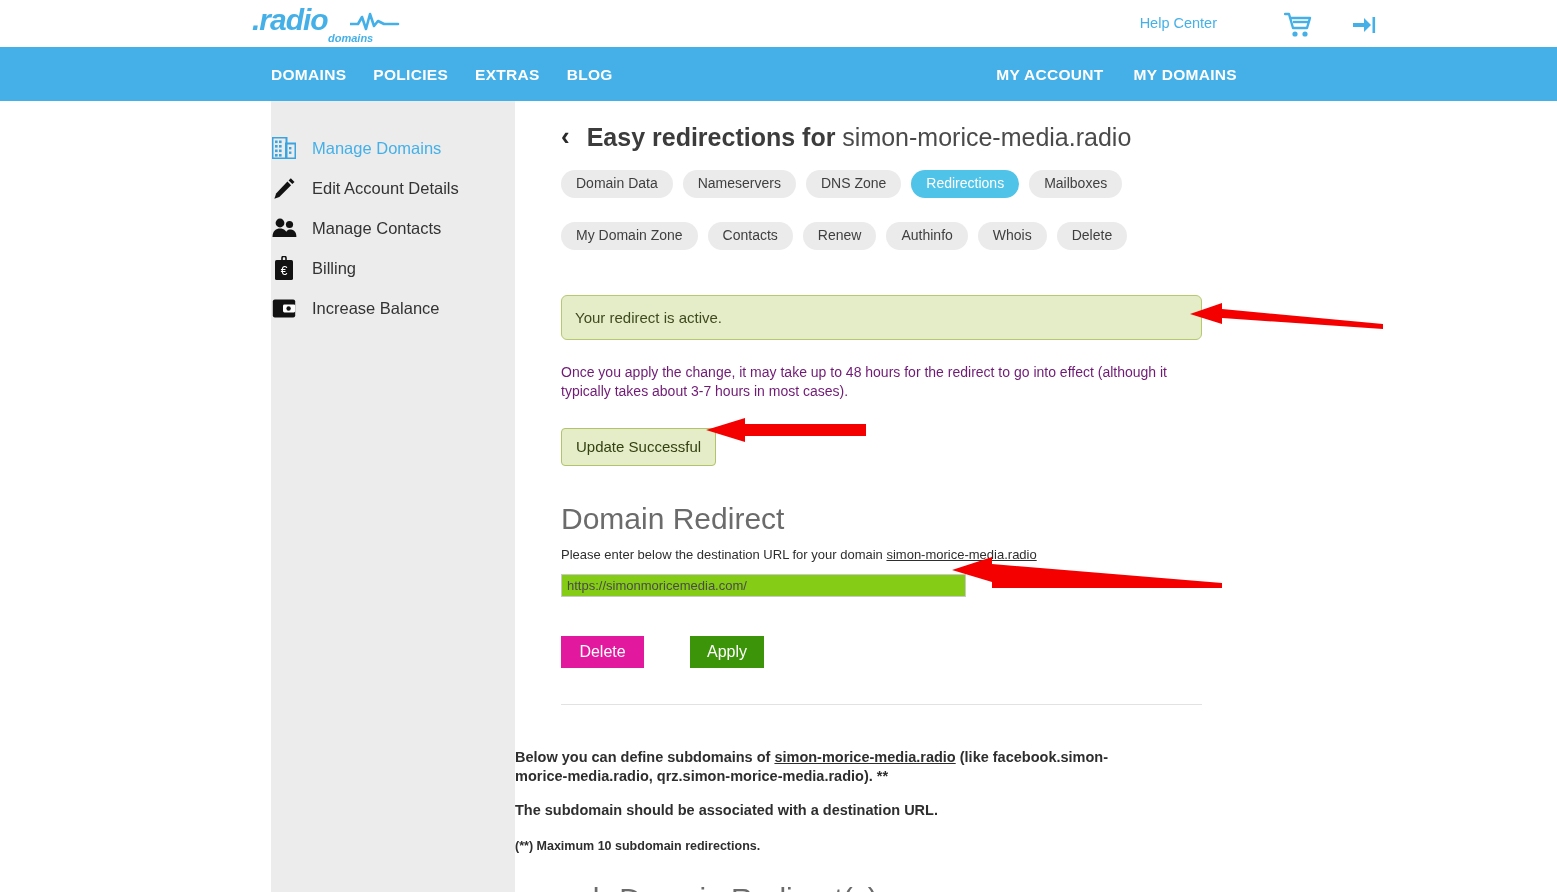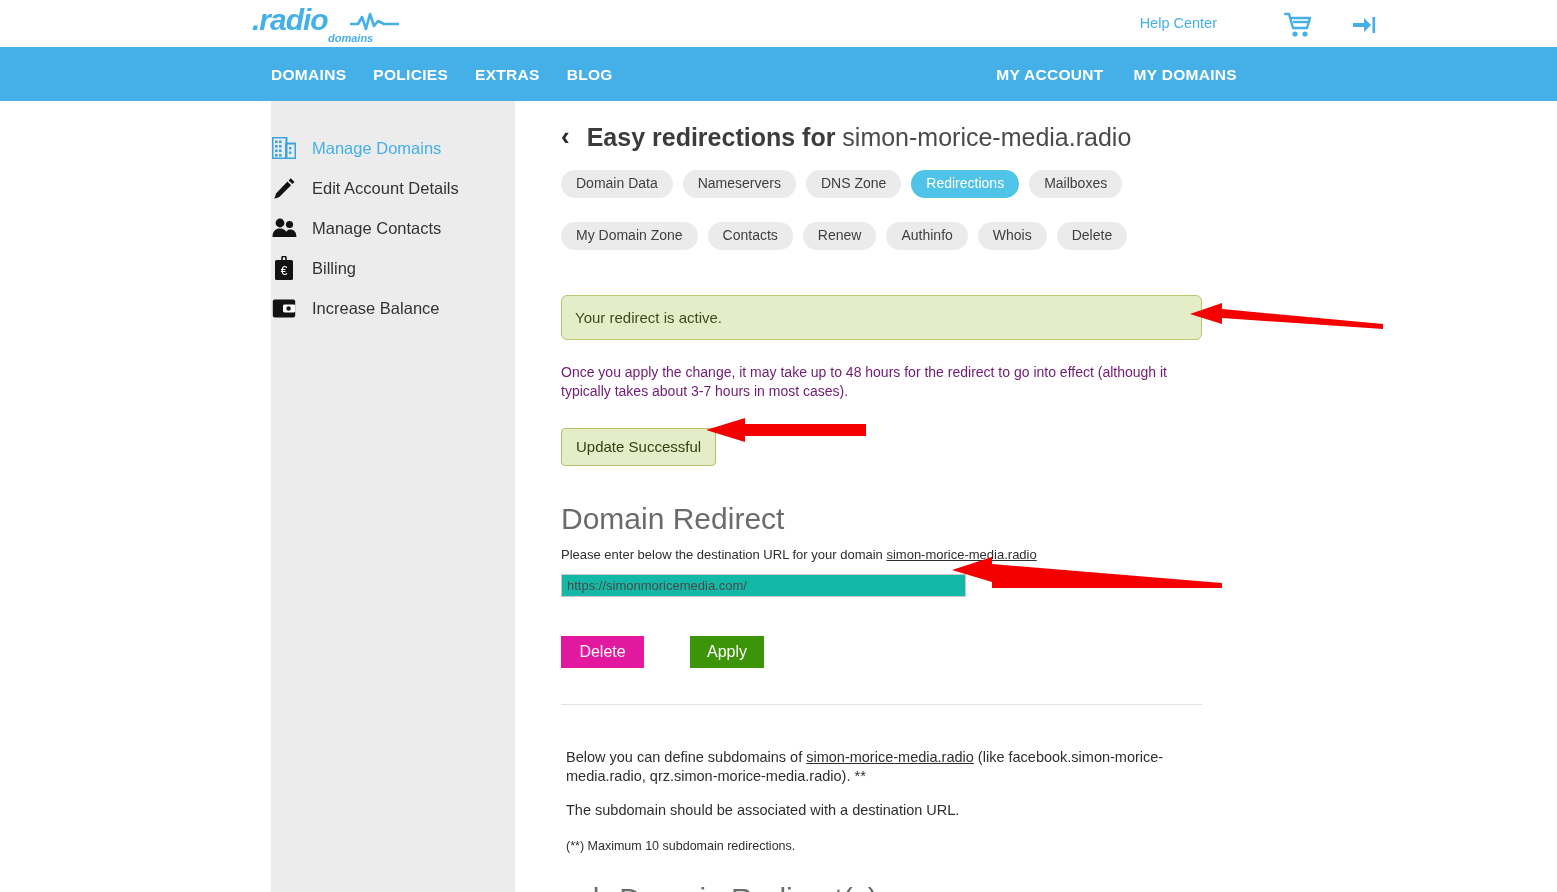--- a/index.html
+++ b/index.html
@@ -246,21 +246,21 @@
     color: #2e2e2e;
     text-decoration: underline;
   }
 
   .url-input {
     margin-left: 46px;
     margin-top: 12px;
     width: 405px;
     height: 23px;
     border: 1px solid #c9c9c9;
-    background: #14b8a6;
+    background: #84cc16;
     font-size: 13px;
     color: #4a4a4a;
     padding: 0 5px;
     font-family: "Liberation Sans", sans-serif;
     outline: none;
   }
 
   .btn-row {
     margin-left: 46px;
     margin-top: 39px;
@@ -286,26 +286,26 @@
 
   .divider {
     margin-left: 46px;
     margin-top: 36px;
     width: 641px;
     height: 1px;
     background: #e2e2e2;
   }
 
   .para {
-    margin-left: 51px;
     margin-top: 0;
     width: 625px;
     font-size: 14.5px;
     color: #2e2e2e;
     line-height: 19px;
+    font-weight: bold;
   }
   .para a { color: #2e2e2e; text-decoration: underline; }
   .para.p1 { margin-top: 43px; }
   .para.p2 { margin-top: 15px; }
   .para.small {
     margin-top: 17px;
     font-size: 12.5px;
   }
 
   .section-title2 {

